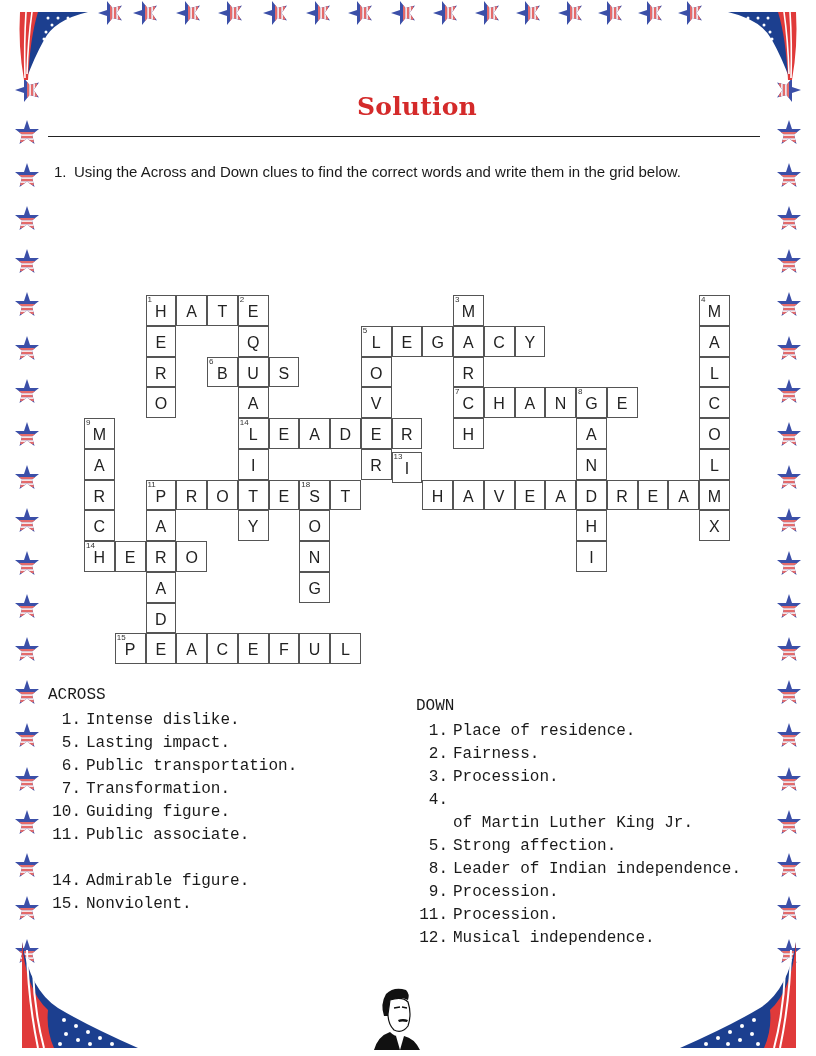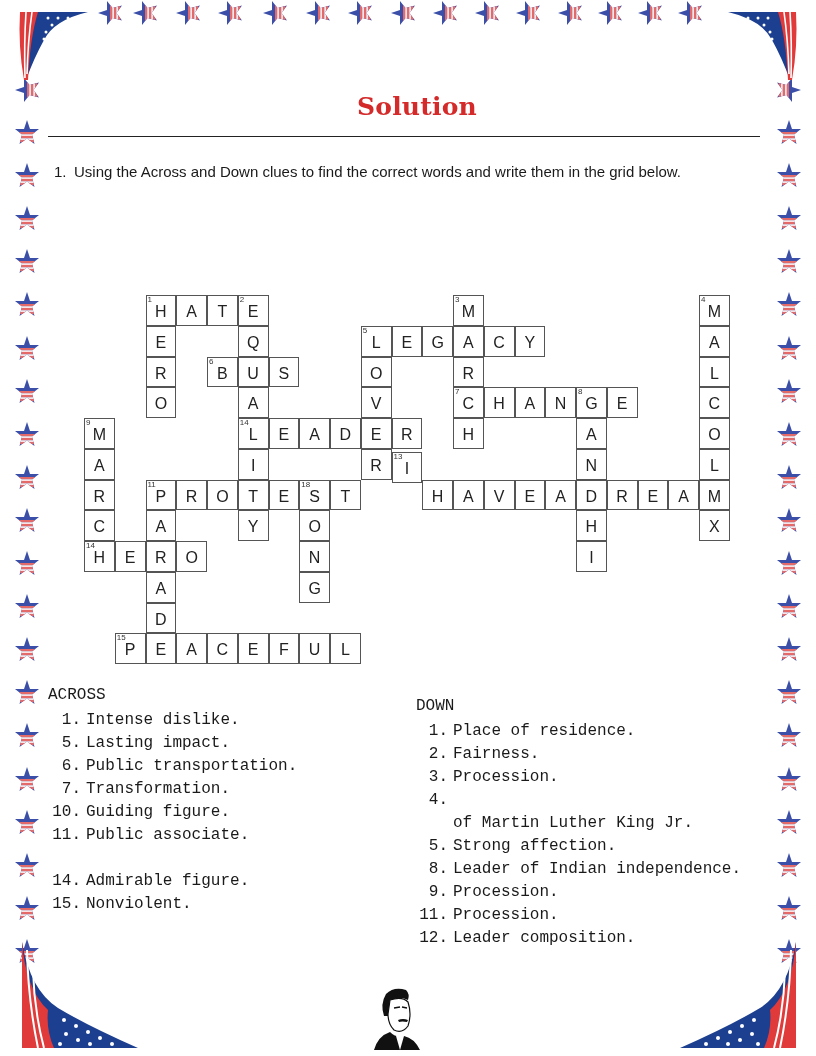--- a/index.html
+++ b/index.html
@@ -339,21 +339,21 @@
 <div class="abs clues" id="down" style="left:416px; top:686px; width:370px; height:260px;margin-top:11px;">
   <div class="head">DOWN</div>
 <div class="item" style="left: 37px; top: 23px; line-height: 22.5px;"><span class="n">1.</span><span>Place of residence.</span></div>
     <div class="item" style="left: 37px; top: 46px; line-height: 22.5px;"><span class="n">2.</span><span>Fairness.</span></div>
     <div class="item" style="left: 37px; top: 69px; line-height: 22.5px;"><span class="n">3.</span><span>Procession.</span></div>
     <div class="item" style="left: 37px; top: 92px; line-height: 22.5px;"><span class="n">4.</span><br><span>of Martin Luther King Jr.</span></div>
     <div class="item" style="left: 37px; top: 137.5px; line-height: 22.5px;"><span class="n">5.</span><span>Strong affection.</span></div>
     <div class="item" style="left: 37px; top: 160.5px; line-height: 22.5px;"><span class="n">8.</span><span>Leader of Indian independence.</span></div>
     <div class="item" style="left: 37px; top: 183.5px; line-height: 22.5px;"><span class="n">9.</span><span>Procession.</span></div>
     <div class="item" style="left: 37px; top: 206.5px; line-height: 22.5px;"><span class="n">11.</span><span>Procession.</span></div>
-    <div class="item" style="left: 37px; top: 229.5px; line-height: 22.5px;"><span class="n">12.</span><span>Leader composition.</span></div>
+    <div class="item" style="left: 37px; top: 229.5px; line-height: 22.5px;"><span class="n">12.</span><span>Musical independence.</span></div>
   </div>
 
 <div id="border">
     <svg class="star" viewBox="0 0 26 26" style="left: 97px; top: 0px; transform: rotate(-90deg);">
       <defs>
         <clipPath id="c110_13">
           <polygon points="13,1 16,10 25,10 18,15.5 20.5,25 13,19.5 5.5,25 8,15.5 1,10 10,10"></polygon>
         </clipPath>
       </defs>
       <g clip-path="url(#c110_13)">

